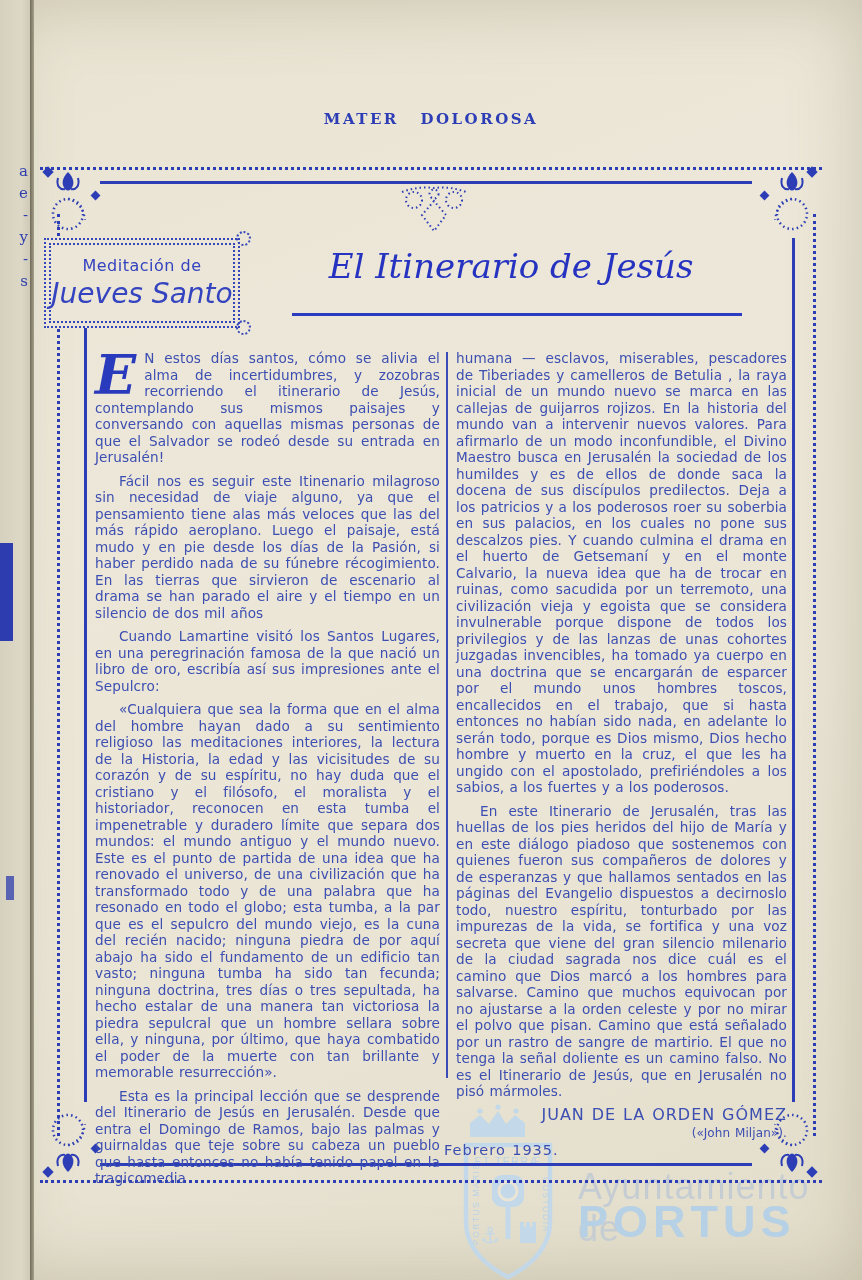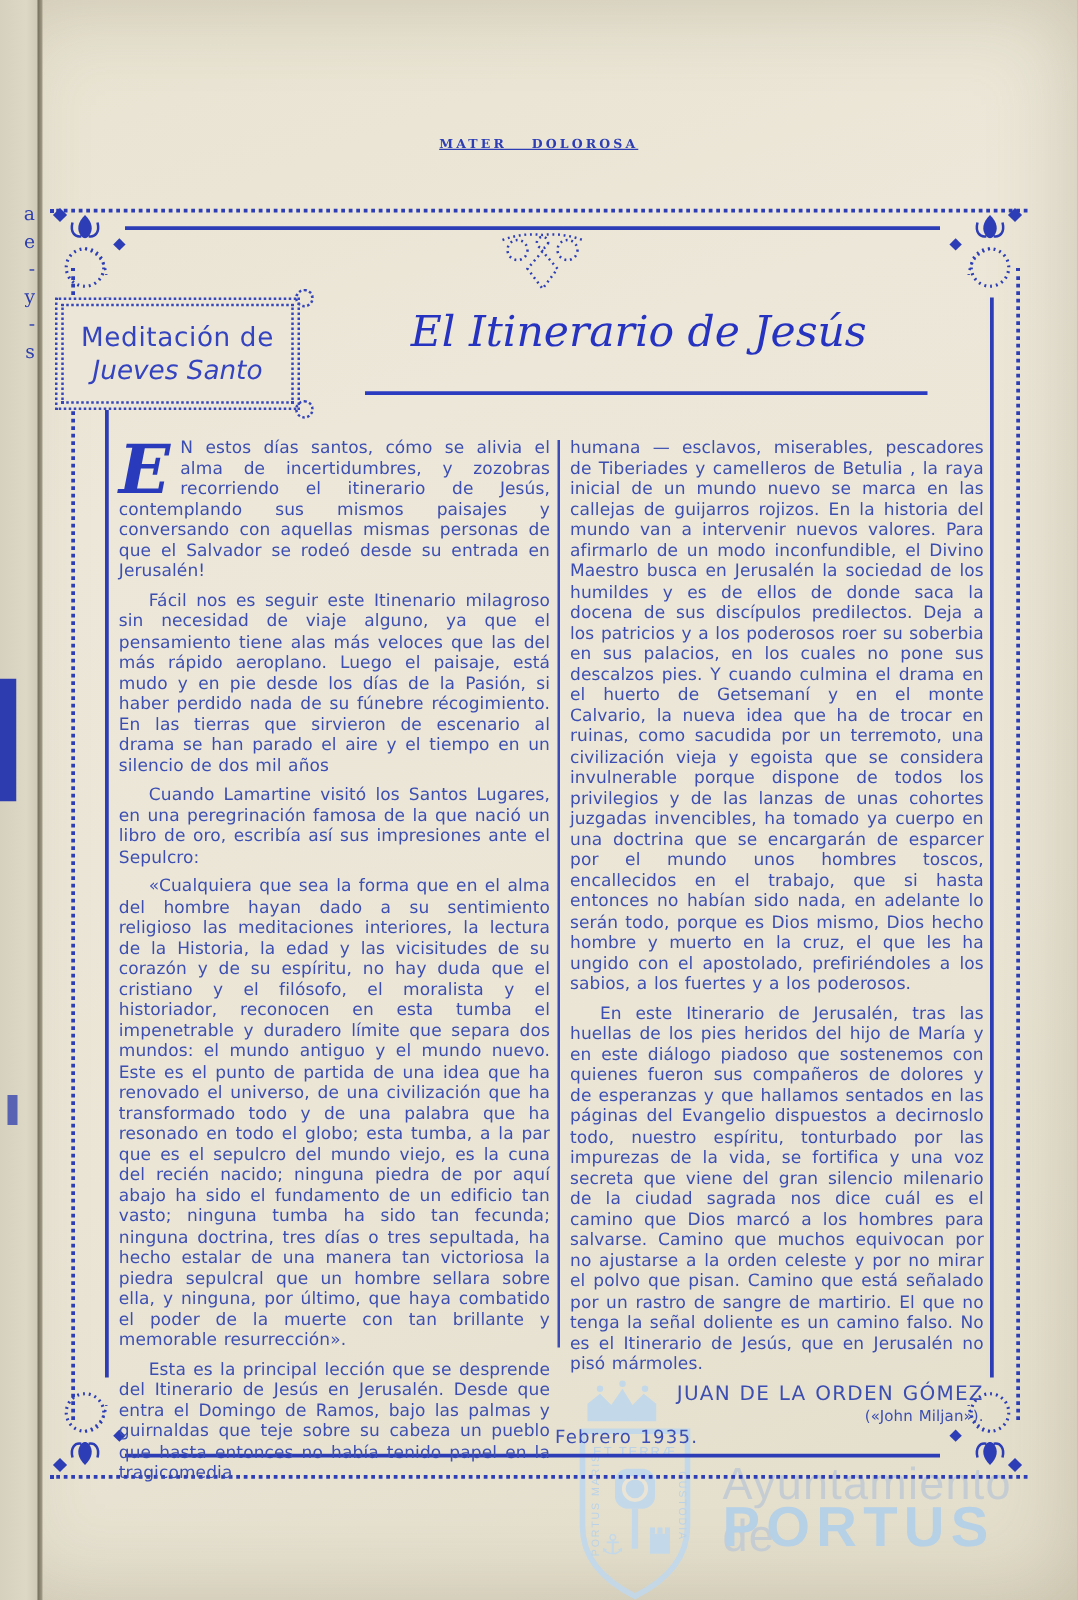--- a/index.html
+++ b/index.html
@@ -13,42 +13,42 @@
   .edge-strip{position:absolute;left:0;top:0;width:30px;height:100%;
     background:linear-gradient(90deg,#d6d1bf,#ddd8c6 70%,#cfcab8);z-index:4;}
   .gutter-line{position:absolute;left:30px;top:0;width:4px;height:100%;
     background:linear-gradient(90deg,#716c5a,#a59f8a);z-index:4;}
   .edge-frags{position:absolute;left:2px;top:160px;width:26px;z-index:5;
     color:#2e3eae;font-family:"DejaVu Serif",serif;font-size:15px;line-height:22px;text-align:right;}
   .edge-block{position:absolute;left:0;top:543px;width:13px;height:98px;background:#2d3cae;z-index:5;}
   .edge-mark{position:absolute;left:6px;top:876px;width:8px;height:24px;background:#2d3cae;opacity:.75;z-index:5;}
   
   .header{position:absolute;left:35px;right:35px;top:110px;text-align:center;z-index:3;
-    color:#2c3db6;font-family:"DejaVu Serif",serif;font-size:10px;font-weight:bold;
-    letter-spacing:2.5px;word-spacing:14px;text-decoration:underline;}
+    color:#2c3db6;font-family:"DejaVu Serif",serif;font-size:15px;font-weight:bold;
+    letter-spacing:2.5px;word-spacing:14px;}
   
   .fl{position:absolute;z-index:2;}
   .dot-h{border-top:3px dotted #2c3db6;height:0;}
   .dot-v{border-left:3px dotted #2c3db6;width:0;}
   .sol-h{height:3px;background:#2c3db6;}
   .sol-v{width:3px;background:#2c3db6;}
   .corner{position:absolute;width:74px;height:86px;color:#2c3db6;z-index:2;}
   .c-tl{left:38px;top:162px;}
   .c-tr{left:748px;top:162px;transform:scaleX(-1);}
   .c-bl{left:38px;top:1096px;transform:scaleY(-1);}
   .c-br{left:748px;top:1096px;transform:scale(-1,-1);}
   .topcenter{position:absolute;left:388px;top:185px;width:92px;height:54px;color:#2c3db6;z-index:2;}
   
   .kicker{position:absolute;left:44px;top:238px;width:196px;height:90px;z-index:3;
     background:#ebe6d7;border:2px dotted #3545bb;padding:3px;box-sizing:border-box;}
   .kicker-in{width:100%;height:100%;border:2px dotted #3545bb;box-sizing:border-box;
     display:flex;flex-direction:column;justify-content:center;text-align:center;
     color:#3443c0;font-family:"DejaVu Sans",sans-serif;}
-  .kick1{font-size:21px;letter-spacing:.5px;}
-  .kick2{font-size:21px;font-style:italic;margin-top:2px;}
+  .kick1{font-size:16px;letter-spacing:.5px;}
+  .kick2{font-size:28px;font-style:italic;margin-top:2px;}
   .kicker:after{content:"";position:absolute;right:-13px;top:-9px;width:11px;height:11px;
     border:2px dotted #3545bb;border-radius:50%;}
   .kicker:before{content:"";position:absolute;right:-13px;bottom:-9px;width:11px;height:11px;
     border:2px dotted #3545bb;border-radius:50%;}
   
   .title{position:absolute;left:258px;top:246px;width:506px;text-align:center;z-index:3;
     color:#2633c0;font-family:"DejaVu Serif",serif;font-style:italic;font-size:34px;}
   .title-rule{position:absolute;left:292px;top:313px;width:450px;height:3px;background:#2b3cc0;z-index:3;}
   
   .col{position:absolute;top:350px;z-index:3;color:#3c4eb2;

